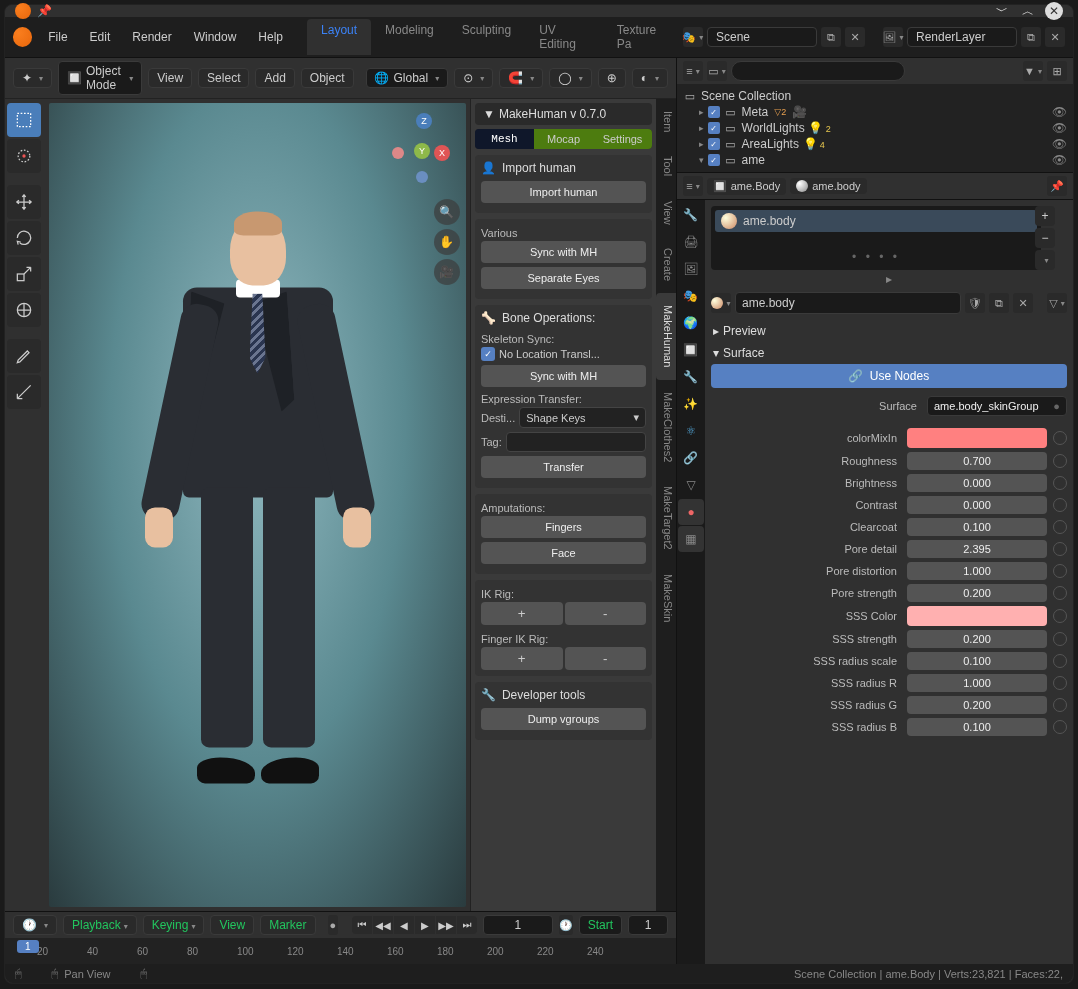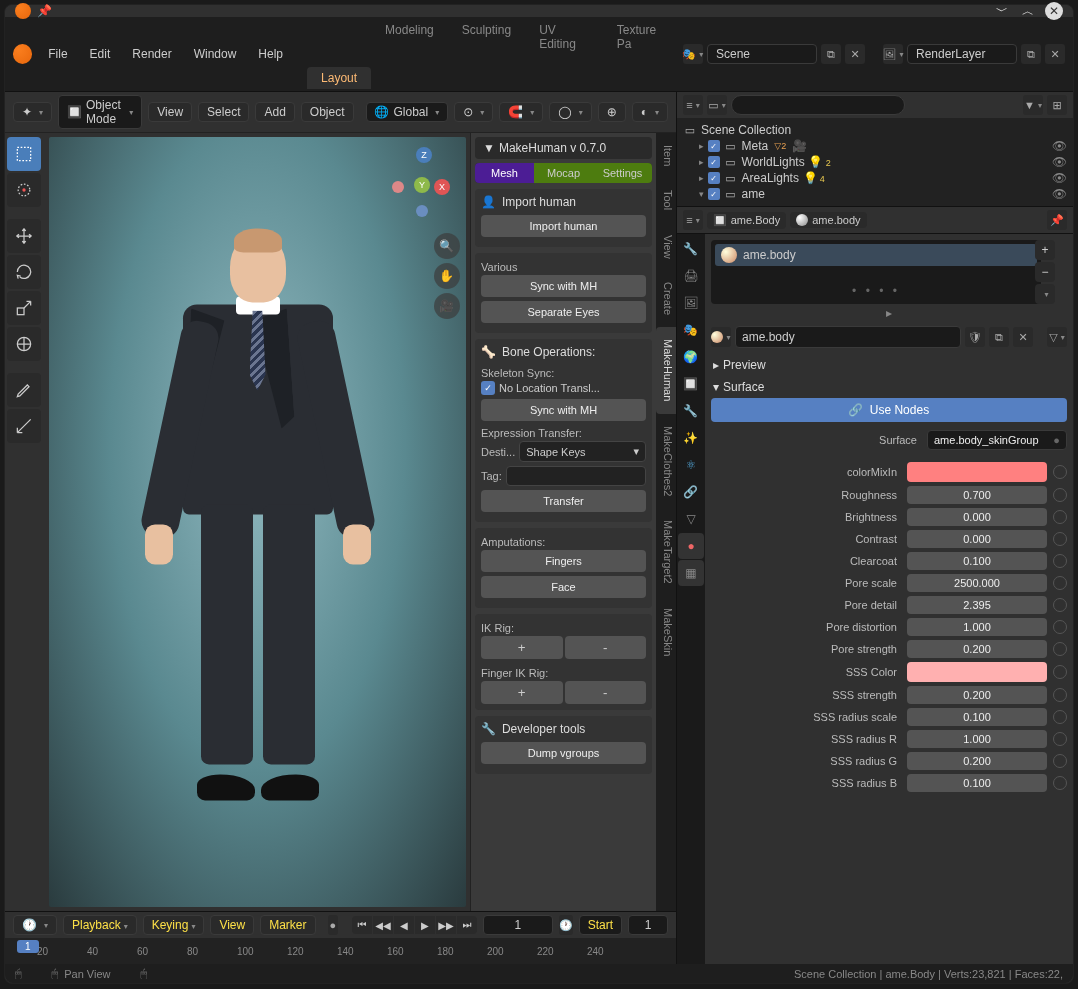--- a/index.html
+++ b/index.html
@@ -12,21 +12,21 @@
 .blender-logo { width: 16px; height: 16px; background: radial-gradient(circle at 30% 30%, #fa7e1e, #e8670c); border-radius: 50%; position: relative; }
 .pin-icon { color: #eee; font-size: 12px; }
 .win-btn { width: 18px; height: 18px; border-radius: 50%; display: flex; align-items: center; justify-content: center; color: #eee; cursor: pointer; }
 .win-btn.close { background: #ddd; color: #333; }
 
 .menubar { display: flex; align-items: center; gap: 2px; padding: 2px 8px; background: #1e1e1e; border-bottom: 1px solid #111; }
 .menu-icon { width: 20px; height: 20px; margin-right: 4px; }
 .menu-item { padding: 4px 10px; color: #ccc; cursor: pointer; border-radius: 3px; }
 .tab-strip { display: flex; background: #1e1e1e; margin-left: 12px; }
 .ws-tab { padding: 4px 14px; color: #888; cursor: pointer; font-size: 12px; }
-.ws-tab.active { background: #303030; color: #fdba74; border-radius: 4px 4px 0 0; margin-top: 48px; }
+.ws-tab.active { background: #303030; color: #3b82f6; border-radius: 4px 4px 0 0; }
 .scene-box { display: flex; align-items: center; gap: 4px; margin-left: auto; }
 .scene-input { background: #1a1a1a; border: 1px solid #3a3a3a; border-radius: 4px; padding: 2px 8px; color: #ccc; font-size: 12px; width: 110px; }
 .icon-btn { width: 20px; height: 20px; background: #2a2a2a; border-radius: 3px; display: flex; align-items: center; justify-content: center; cursor: pointer; color: #aaa; font-size: 11px; }
 
 .main-area { display: flex; flex: 1; min-height: 0; }
 .left-pane { width: 672px; display: flex; flex-direction: column; background: #303030; border-right: 1px solid #111; }
 .right-pane { flex: 1; display: flex; flex-direction: column; background: #303030; }
 
 .viewport-header { display: flex; align-items: center; gap: 6px; padding: 3px 8px; background: #303030; border-bottom: 1px solid #222; }
 .hdr-btn { background: #2a2a2a; border: 1px solid #3a3a3a; border-radius: 4px; padding: 2px 8px; color: #ccc; cursor: pointer; font-size: 12px; display: flex; align-items: center; gap: 4px; }
@@ -66,39 +66,39 @@
 .gizmo .neg1 { background: #d88; left: 6px; top: 34px; }
 .gizmo .neg2 { background: #6a8ec0; left: 30px; top: 58px; }
 .nav-btns { position: absolute; right: 6px; top: 96px; display: flex; flex-direction: column; gap: 4px; }
 .nav-btn { width: 26px; height: 26px; background: rgba(60,60,60,0.7); border-radius: 50%; display: flex; align-items: center; justify-content: center; color: #ddd; cursor: pointer; }
 
 .sidepanel { width: 186px; background: #3a3a3a; border-left: 1px solid #222; display: flex; flex-direction: column; overflow-y: auto; font-size: 11px; }
 .sidepanel-inner { flex: 1; overflow-y: auto; padding: 4px; }
 .sp-header { background: #2a2a2a; padding: 4px 8px; color: #ddd; font-size: 12px; border-radius: 4px; margin-bottom: 4px; display: flex; align-items: center; gap: 4px;}
 .sp-tabs-row { display: flex; gap: 0; background: #2a2a2a; border-radius: 4px; overflow: hidden; margin-bottom: 6px; }
 .sp-tab { flex: 1; padding: 4px 6px; text-align: center; cursor: pointer; color: #ccc; background: #4d7c0f; }
-.sp-tab.active { background: #4c1d95; color: #fff; }
+.sp-tab.active { background: #0f172a; color: #fff; font-family: Liberation Mono, monospace; }
 .sp-section { margin-bottom: 6px; background: #333; border-radius: 4px; padding: 6px; }
 .sp-section-title { display: flex; align-items: center; gap: 6px; color: #ddd; margin-bottom: 6px; font-size: 12px; }
 .sp-btn { display: block; width: 100%; background: #545454; border: none; border-radius: 4px; padding: 5px; color: #eee; cursor: pointer; font-size: 11px; margin-bottom: 4px; text-align: center; }
 .sp-label { color: #bbb; font-size: 11px; padding: 2px 0; }
 .sp-row { display: flex; align-items: center; gap: 4px; margin-bottom: 4px; }
 .sp-check { width: 14px; height: 14px; background: #5680c2; border-radius: 3px; display: flex; align-items: center; justify-content: center; color: #fff; font-size: 9px; }
 .sp-select { flex: 1; background: #222; border: 1px solid #444; border-radius: 4px; padding: 3px 6px; color: #ccc; font-size: 11px; display: flex; justify-content: space-between; align-items: center; }
 .sp-input { flex: 1; background: #222; border: 1px solid #444; border-radius: 4px; padding: 3px 6px; color: #ccc; font-size: 11px; height: 20px; }
 .sp-pm { display: flex; gap: 2px; }
 .sp-pm button { flex: 1; background: #545454; border: none; border-radius: 4px; padding: 4px; color: #ccc; cursor: pointer; }
 
 .vert-tabs { width: 20px; background: #1e1e1e; display: flex; flex-direction: column; }
 .vtab { writing-mode: vertical-rl; padding: 12px 2px; color: #888; font-size: 11px; cursor: pointer; text-align: center; }
 .vtab.active { background: #3a3a3a; color: #ddd; border-radius: 4px 0 0 4px; }
 
 .timeline { background: #303030; border-top: 1px solid #111; }
 .tl-header { display: flex; align-items: center; gap: 6px; padding: 3px 8px; }
-.tl-btn { background: #2a2a2a; border: 1px solid #3a3a3a; border-radius: 4px; padding: 2px 8px; color: #fde047; cursor: pointer; font-size: 12px; }
+.tl-btn { background: #2a2a2a; border: 1px solid #3a3a3a; border-radius: 4px; padding: 2px 8px; color: #22c55e; cursor: pointer; font-size: 12px; }
 .transport { display: flex; gap: 1px; margin-left: 8px; }
 .tr-btn { width: 20px; height: 18px; background: #2a2a2a; display: flex; align-items: center; justify-content: center; color: #ccc; cursor: pointer; font-size: 10px; }
 .tr-btn:first-child { border-radius: 4px 0 0 4px; }
 .tr-btn:last-child { border-radius: 0 4px 4px 0; }
 .frame-input { background: #1a1a1a; border: 1px solid #3a3a3a; border-radius: 4px; padding: 2px; color: #ccc; width: 70px; text-align: center; font-size: 12px; }
 .tl-ruler { height: 26px; background: #222; position: relative; display: flex; align-items: center; padding-left: 12px; }
 .tl-tick { width: 50px; color: #888; font-size: 10px; }
 .tl-cur { position: absolute; left: 12px; top: 2px; background: #5680c2; color: #fff; padding: 1px 8px; border-radius: 3px; font-size: 10px; }
 
 .outliner { background: #222; border-bottom: 1px solid #111; }
@@ -568,25 +568,20 @@
                 <span class="prop-label">Contrast</span>
                 <div class="prop-value">0.000</div>
                 <div class="prop-dot"></div>
               </div>
               <div class="prop-row">
                 <span class="prop-label">Clearcoat</span>
                 <div class="prop-value">0.100</div>
                 <div class="prop-dot"></div>
               </div>
               <div class="prop-row">
-                <span class="prop-label">Pore scale</span>
-                <div class="prop-value">2500.000</div>
-                <div class="prop-dot"></div>
-              </div>
-              <div class="prop-row">
                 <span class="prop-label">Pore detail</span>
                 <div class="prop-value">2.395</div>
                 <div class="prop-dot"></div>
               </div>
               <div class="prop-row">
                 <span class="prop-label">Pore distortion</span>
                 <div class="prop-value">1.000</div>
                 <div class="prop-dot"></div>
               </div>
               <div class="prop-row">

